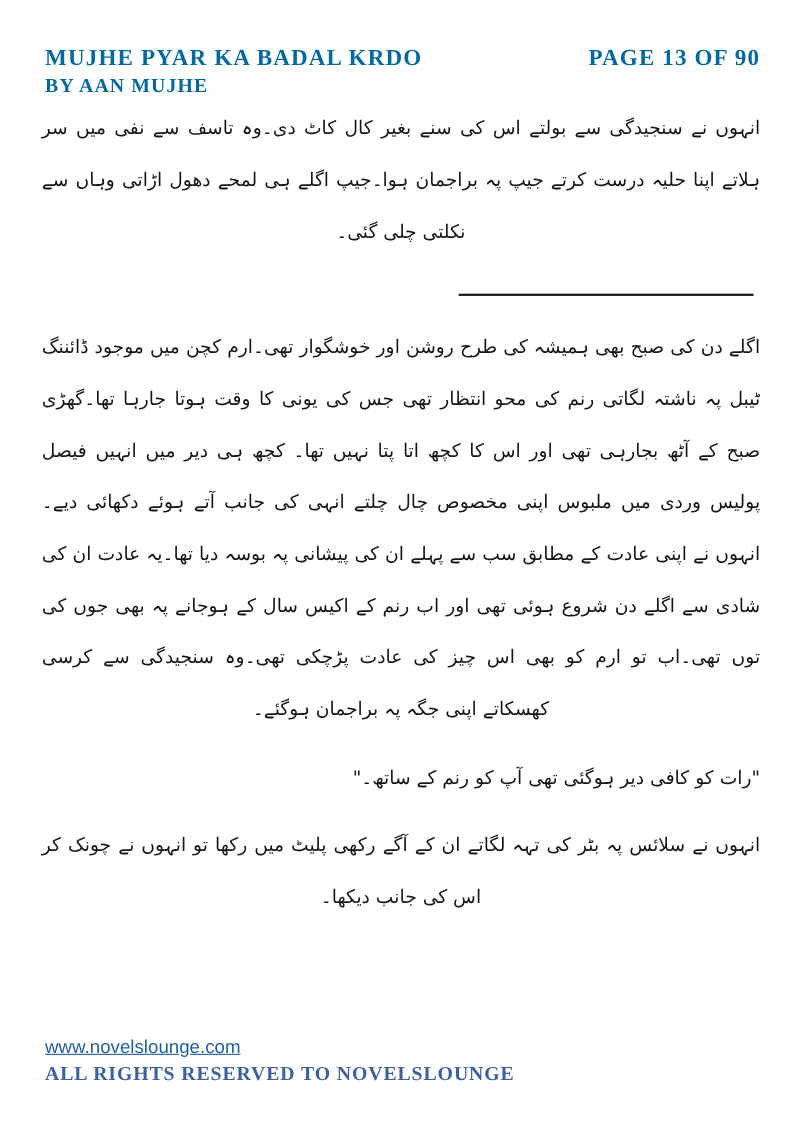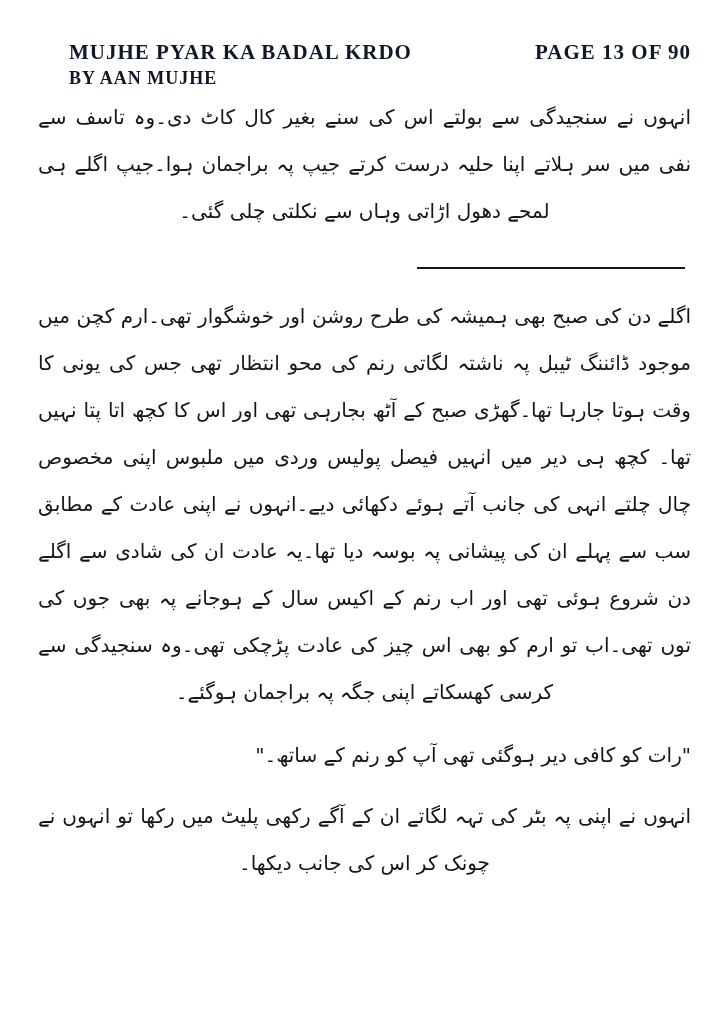--- a/index.html
+++ b/index.html
@@ -13,24 +13,23 @@
     font-family: "DejaVu Sans", sans-serif;
     box-sizing: border-box;
   }
 
   
   .page-header {
     position: absolute;
     top: 41px;
     left: 41px;
     right: 33px;
-    color: #0f172a;
+    color: #0369a1;
     font-family: "Liberation Serif", serif;
     font-weight: 700;
-    margin-left: 28px;
   }
   .header-row {
     display: flex;
     justify-content: space-between;
     align-items: baseline;
     font-size: 21px;
     letter-spacing: 1px;
     line-height: 1.1;
   }
   .author-line {
@@ -44,21 +43,21 @@
     position: absolute;
     top: 94px;
     left: 38px;
     right: 33px;
     color: #161616;
   }
   .urdu {
     direction: rtl;
     unicode-bidi: plaintext;
     font-family: "DejaVu Sans", sans-serif;
-    font-size: 20px;
+    font-size: 17px;
     line-height: 47px;
     margin: 0;
   }
   .para {
     text-align: justify;
     text-align-last: center;
   }
   .dialogue {
     text-align: right;
     text-align-last: right;
@@ -111,17 +110,21 @@
 
   <main class="page-body">
     <p class="urdu para" dir="rtl" lang="ur">انہوں نے سنجیدگی سے بولتے اس کی سنے بغیر کال کاٹ دی۔وہ تاسف سے نفی میں سر ہلاتے اپنا حلیہ درست کرتے جیپ پہ براجمان ہوا۔جیپ اگلے ہی لمحے دھول اڑاتی وہاں سے نکلتی چلی گئی۔</p>
 
     <div class="scene-separator"></div>
 
     <p class="urdu para" dir="rtl" lang="ur">اگلے دن کی صبح بھی ہمیشہ کی طرح روشن اور خوشگوار تھی۔ارم کچن میں موجود ڈائننگ ٹیبل پہ ناشتہ لگاتی رنم کی محو انتظار تھی جس کی یونی کا وقت ہوتا جارہا تھا۔گھڑی صبح کے آٹھ بجارہی تھی اور اس کا کچھ اتا پتا نہیں تھا۔ کچھ ہی دیر میں انہیں فیصل پولیس وردی میں ملبوس اپنی مخصوص چال چلتے انہی کی جانب آتے ہوئے دکھائی دیے۔انہوں نے اپنی عادت کے مطابق سب سے پہلے ان کی پیشانی پہ بوسہ دیا تھا۔یہ عادت ان کی شادی سے اگلے دن شروع ہوئی تھی اور اب رنم کے اکیس سال کے ہوجانے پہ بھی جوں کی توں تھی۔اب تو ارم کو بھی اس چیز کی عادت پڑچکی تھی۔وہ سنجیدگی سے کرسی کھسکاتے اپنی جگہ پہ براجمان ہوگئے۔</p>
 
     <p class="urdu dialogue" dir="rtl" lang="ur">"رات کو کافی دیر ہوگئی تھی آپ کو رنم کے ساتھ۔"</p>
 
-    <p class="urdu para" dir="rtl" lang="ur">انہوں نے اپنی پہ بٹر کی تہہ لگاتے ان کے آگے رکھی پلیٹ میں رکھا تو انہوں نے چونک کر اس کی جانب دیکھا۔</p>
+    <p class="urdu para" dir="rtl" lang="ur">انہوں نے سلائس پہ بٹر کی تہہ لگاتے ان کے آگے رکھی پلیٹ میں رکھا تو انہوں نے چونک کر اس کی جانب دیکھا۔</p>
   </main>
 
+  <footer class="page-footer">
+    <a class="site-link" href="#">www.novelslounge.com</a>
+    <div class="rights-text">ALL RIGHTS RESERVED TO NOVELSLOUNGE</div>
+  </footer>
 
 </div>
 
 </body></html>

